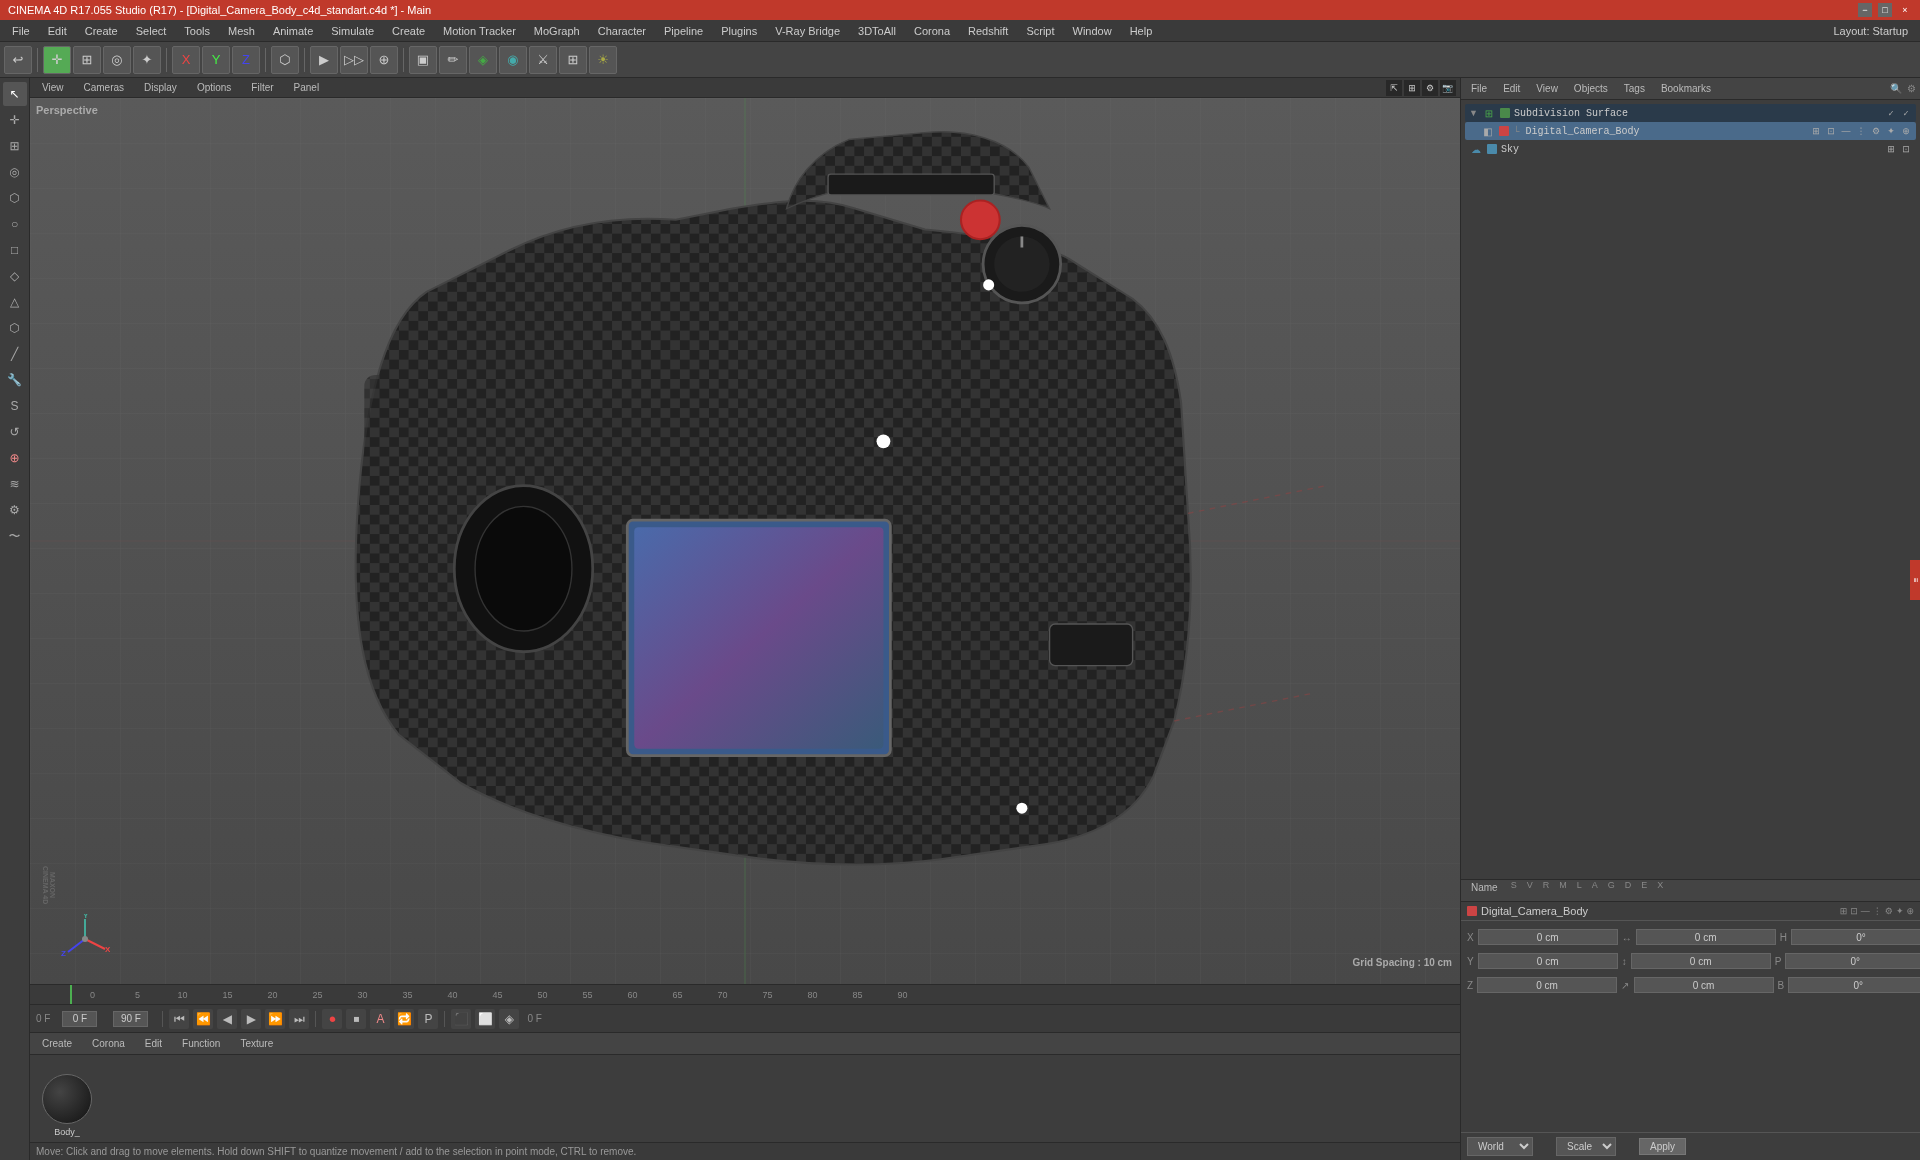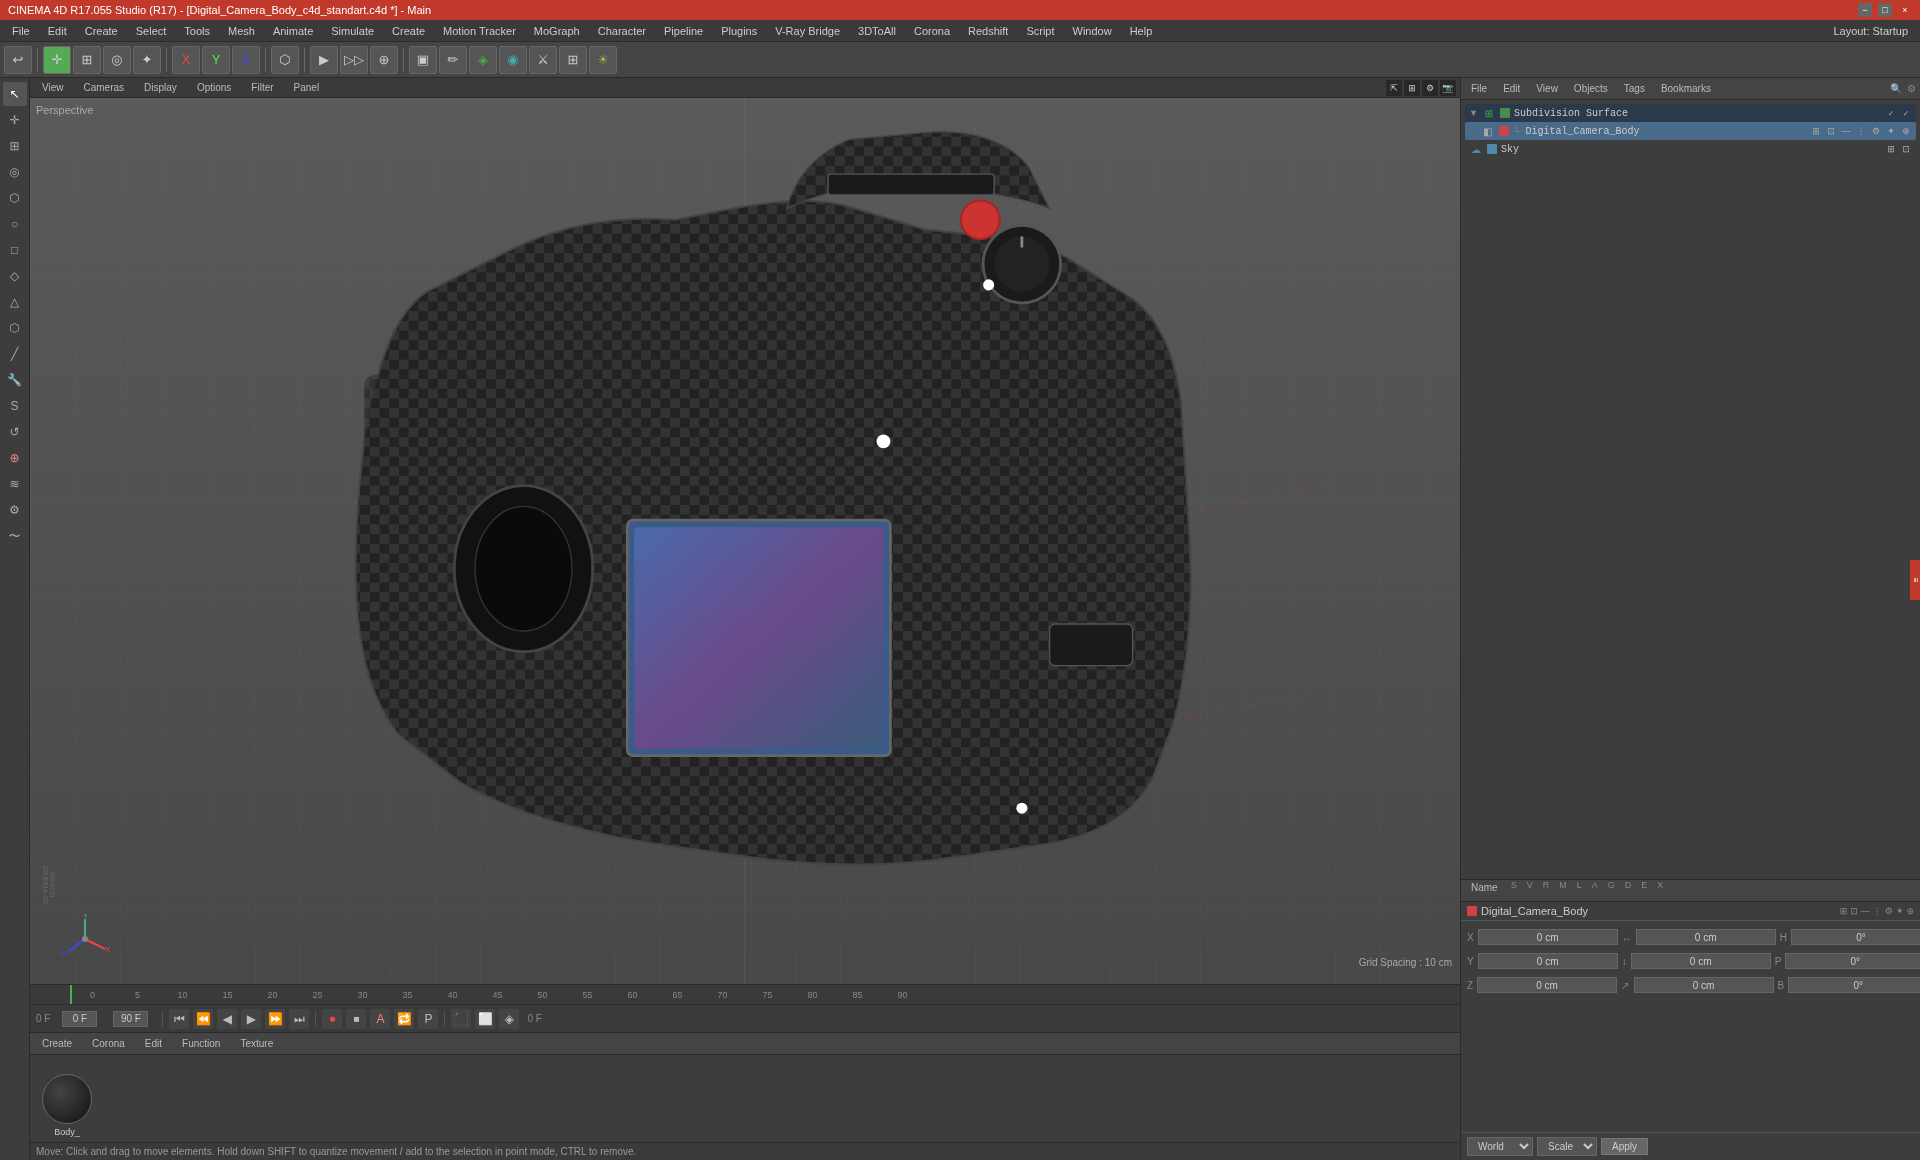--- a/index.html
+++ b/index.html
@@ -135,20 +135,21 @@
       cursor: pointer;
       color: #bbb;
     }
 
     
     #viewport {
       flex: 1;
       background: #e5e5e5;
       position: relative;
       overflow: hidden;
+      font-weight: bold;
     }
     #viewport-label {
       position: absolute;
       top: 6px; left: 6px;
       color: #aaa;
       font-size: 11px;
       z-index: 10;
     }
 
     
@@ -428,21 +429,21 @@
     .attr-icon-label {
       width: 16px;
       color: #888;
       font-size: 10px;
       text-align: center;
     }
     #attr-footer {
       display: flex;
       align-items: center;
       padding: 4px 6px;
-      gap: 4px;
+      gap: 23px;
       border-top: 1px solid #555;
     }
     .attr-dropdown {
       background: #555;
       border: 1px solid #666;
       color: #ccc;
       font-size: 10px;
       padding: 2px 6px;
       cursor: pointer;
     }

